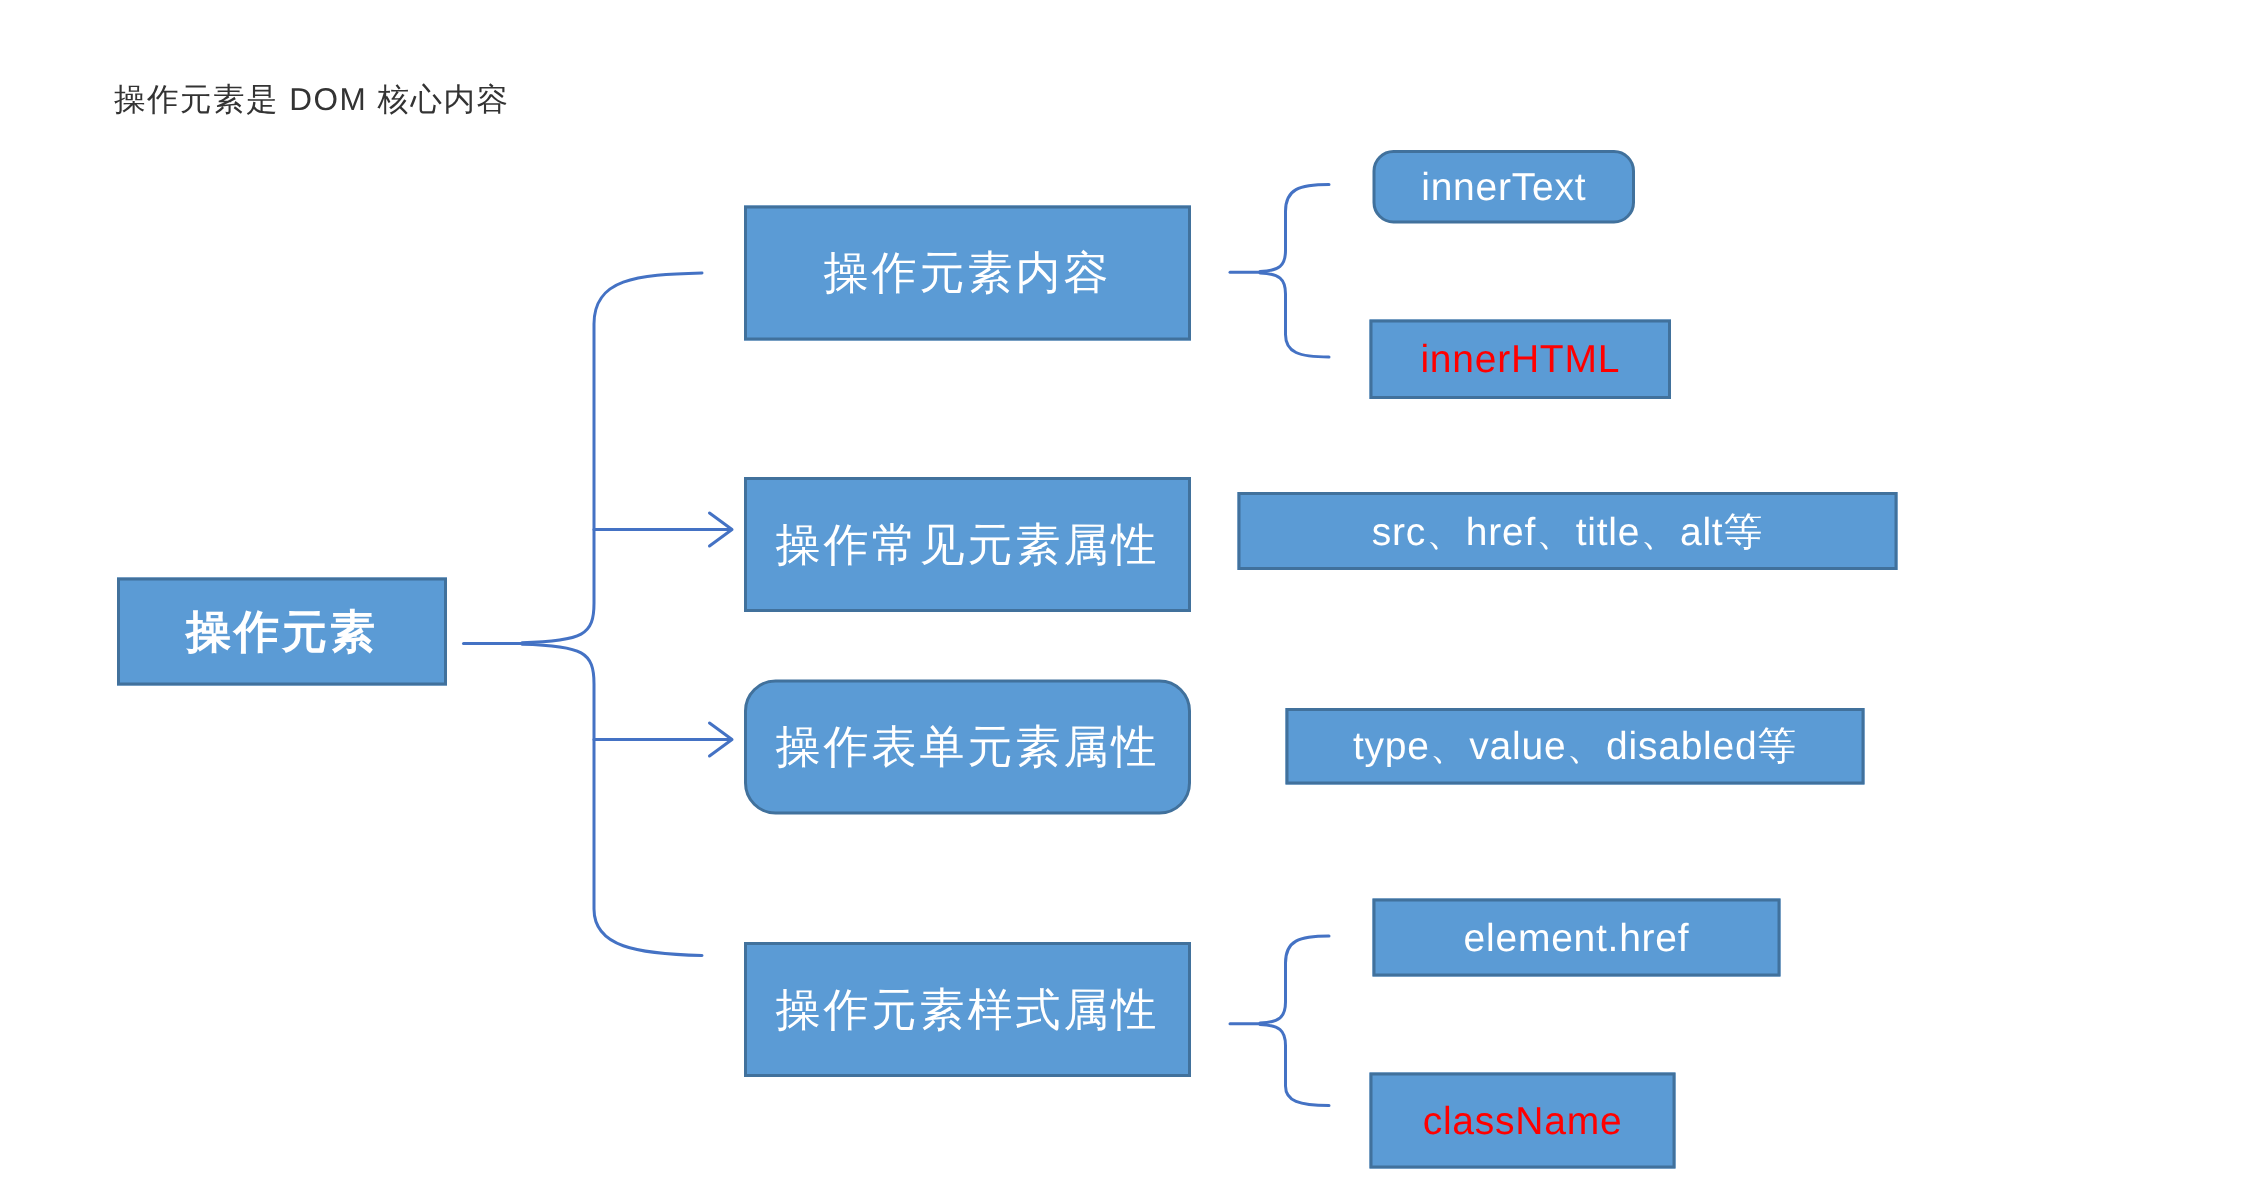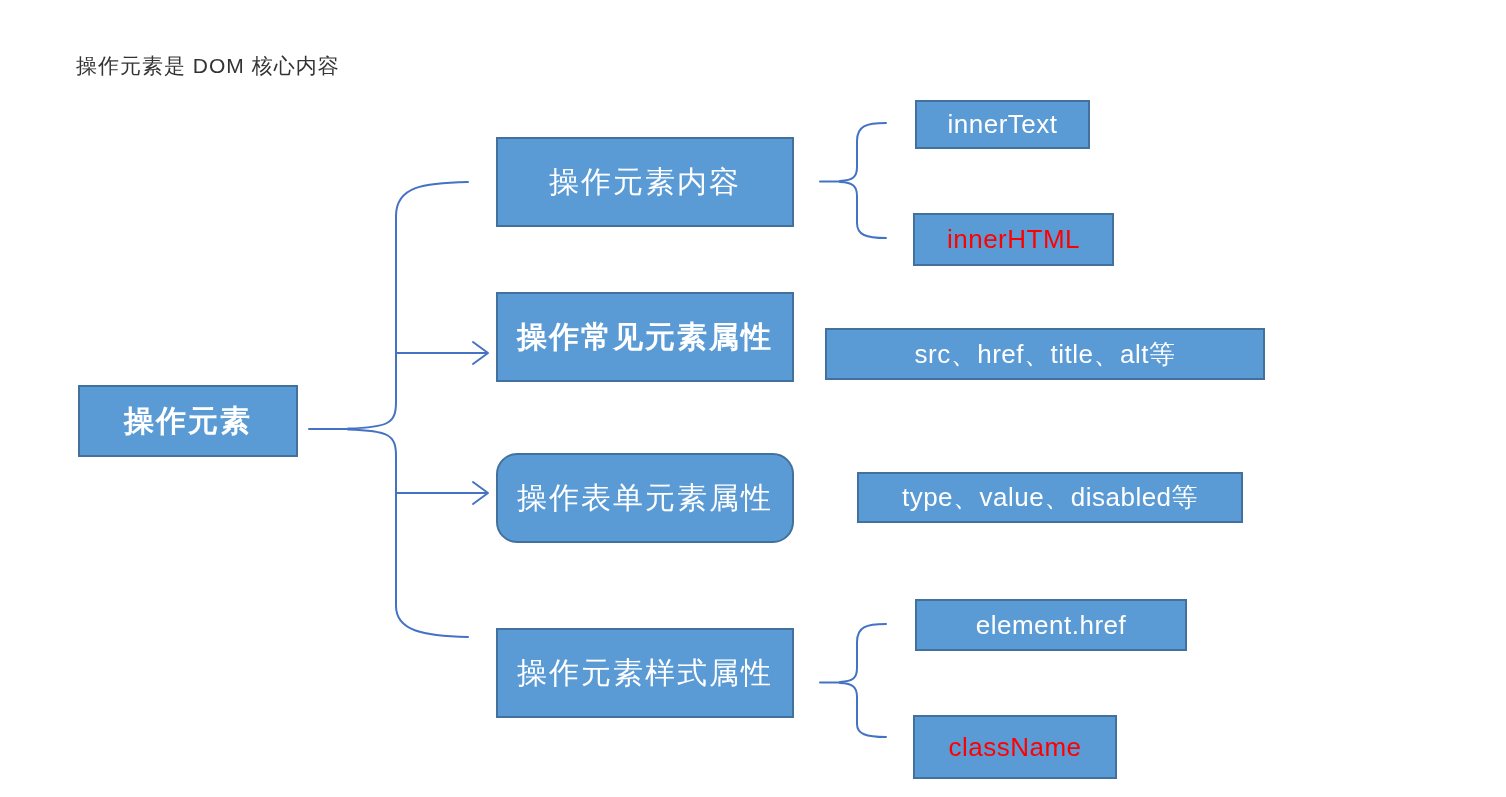--- a/index.html
+++ b/index.html
@@ -28,25 +28,25 @@
     text-align:center;
   }
   .cn{font-size:30px;letter-spacing:2px;}
   .latin{font-size:26px;letter-spacing:0.5px;}
   .red{color:var(--text-red);}
   
   .n-root{left:78px;top:385px;width:220px;height:72px;font-weight:bold;}
   
   .n-branch{left:496px;width:298px;height:90px;}
   .n-b0{top:137px;}
-  .n-b1{top:292px;font-weight:bold;}
+  .n-b1{top:318px;}
   .n-b2{top:453px;border-radius:21px;}
   .n-b3{top:628px;}
   
-  .n-innertext{left:915px;top:100px;width:175px;height:49px;}
+  .n-innertext{left:915px;top:100px;width:175px;height:49px;border-radius:14px;}
   .n-innerhtml{left:913px;top:213px;width:201px;height:53px;}
   .n-src{left:825px;top:328px;width:440px;height:52px;}
   .n-type{left:857px;top:472px;width:386px;height:51px;}
   .n-style{left:915px;top:599px;width:272px;height:52px;}
   .n-classname{left:913px;top:715px;width:204px;height:64px;}
   svg.connectors{position:absolute;left:0;top:0;width:1506px;height:797px;pointer-events:none;}
   svg.connectors path,svg.connectors line,svg.connectors polyline{
     stroke:var(--connector);stroke-width:2;fill:none;stroke-linecap:round;stroke-linejoin:round;
   }
 </style>

